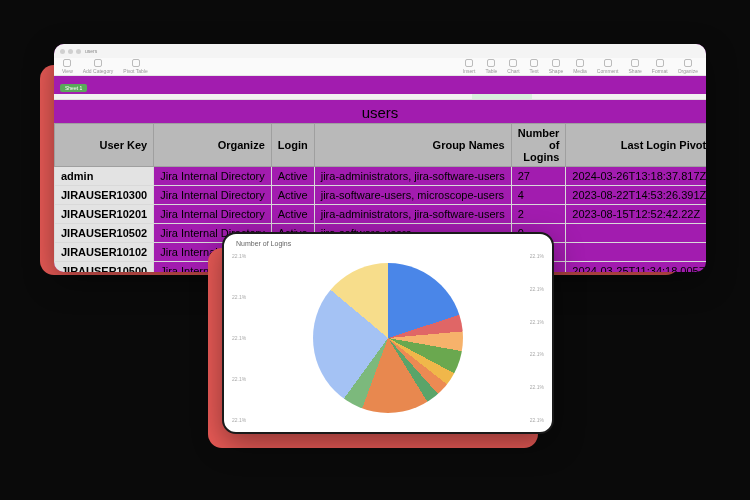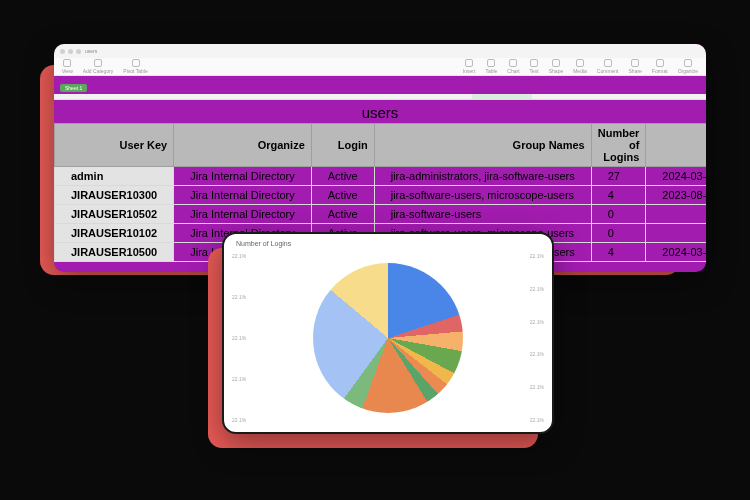--- a/index.html
+++ b/index.html
@@ -64,21 +64,21 @@
   table.users thead th {
     background:#b9b9b9;
     color:#000;
     font-weight:700;
     text-align:right;
     padding:3px 6px;
     border:1px solid #9f9f9f;
   }
   table.users thead th.num { text-align:right; }
   table.users tbody td {
-    padding:3px 16px;
+    padding:3px 6px;
     border:1px solid #d9d9d9;
     white-space:nowrap;
     overflow:hidden;
     text-overflow:ellipsis;
   }
   table.users tbody td.key { font-weight:700; background:#e3e3e3; }
   table.users tbody td.num { }
   col.c-key{width:95px}col.c-dir{width:130px}col.c-st{width:46px}col.c-grp{width:194px}col.c-num{width:92px}col.c-time{width:auto}
 
   .red-card-2 {
@@ -236,20 +236,28 @@
         </tr>
         <tr>
           <td class="key">JIRAUSER10300</td>
           <td>Jira Internal Directory</td>
           <td>Active</td>
           <td>jira-software-users, microscope-users</td>
           <td class="num">4</td>
           <td>2023-08-22T14:53:26.391Z</td>
         </tr>
         <tr>
+          <td class="key">JIRAUSER10201</td>
+          <td>Jira Internal Directory</td>
+          <td>Active</td>
+          <td>jira-administrators, jira-software-users</td>
+          <td class="num">2</td>
+          <td>2023-08-15T12:52:42.22Z</td>
+        </tr>
+        <tr>
           <td class="key">JIRAUSER10502</td>
           <td>Jira Internal Directory</td>
           <td>Active</td>
           <td>jira-software-users</td>
           <td class="num">0</td>
           <td></td>
         </tr>
         <tr>
           <td class="key">JIRAUSER10102</td>
           <td>Jira Internal Directory</td>

